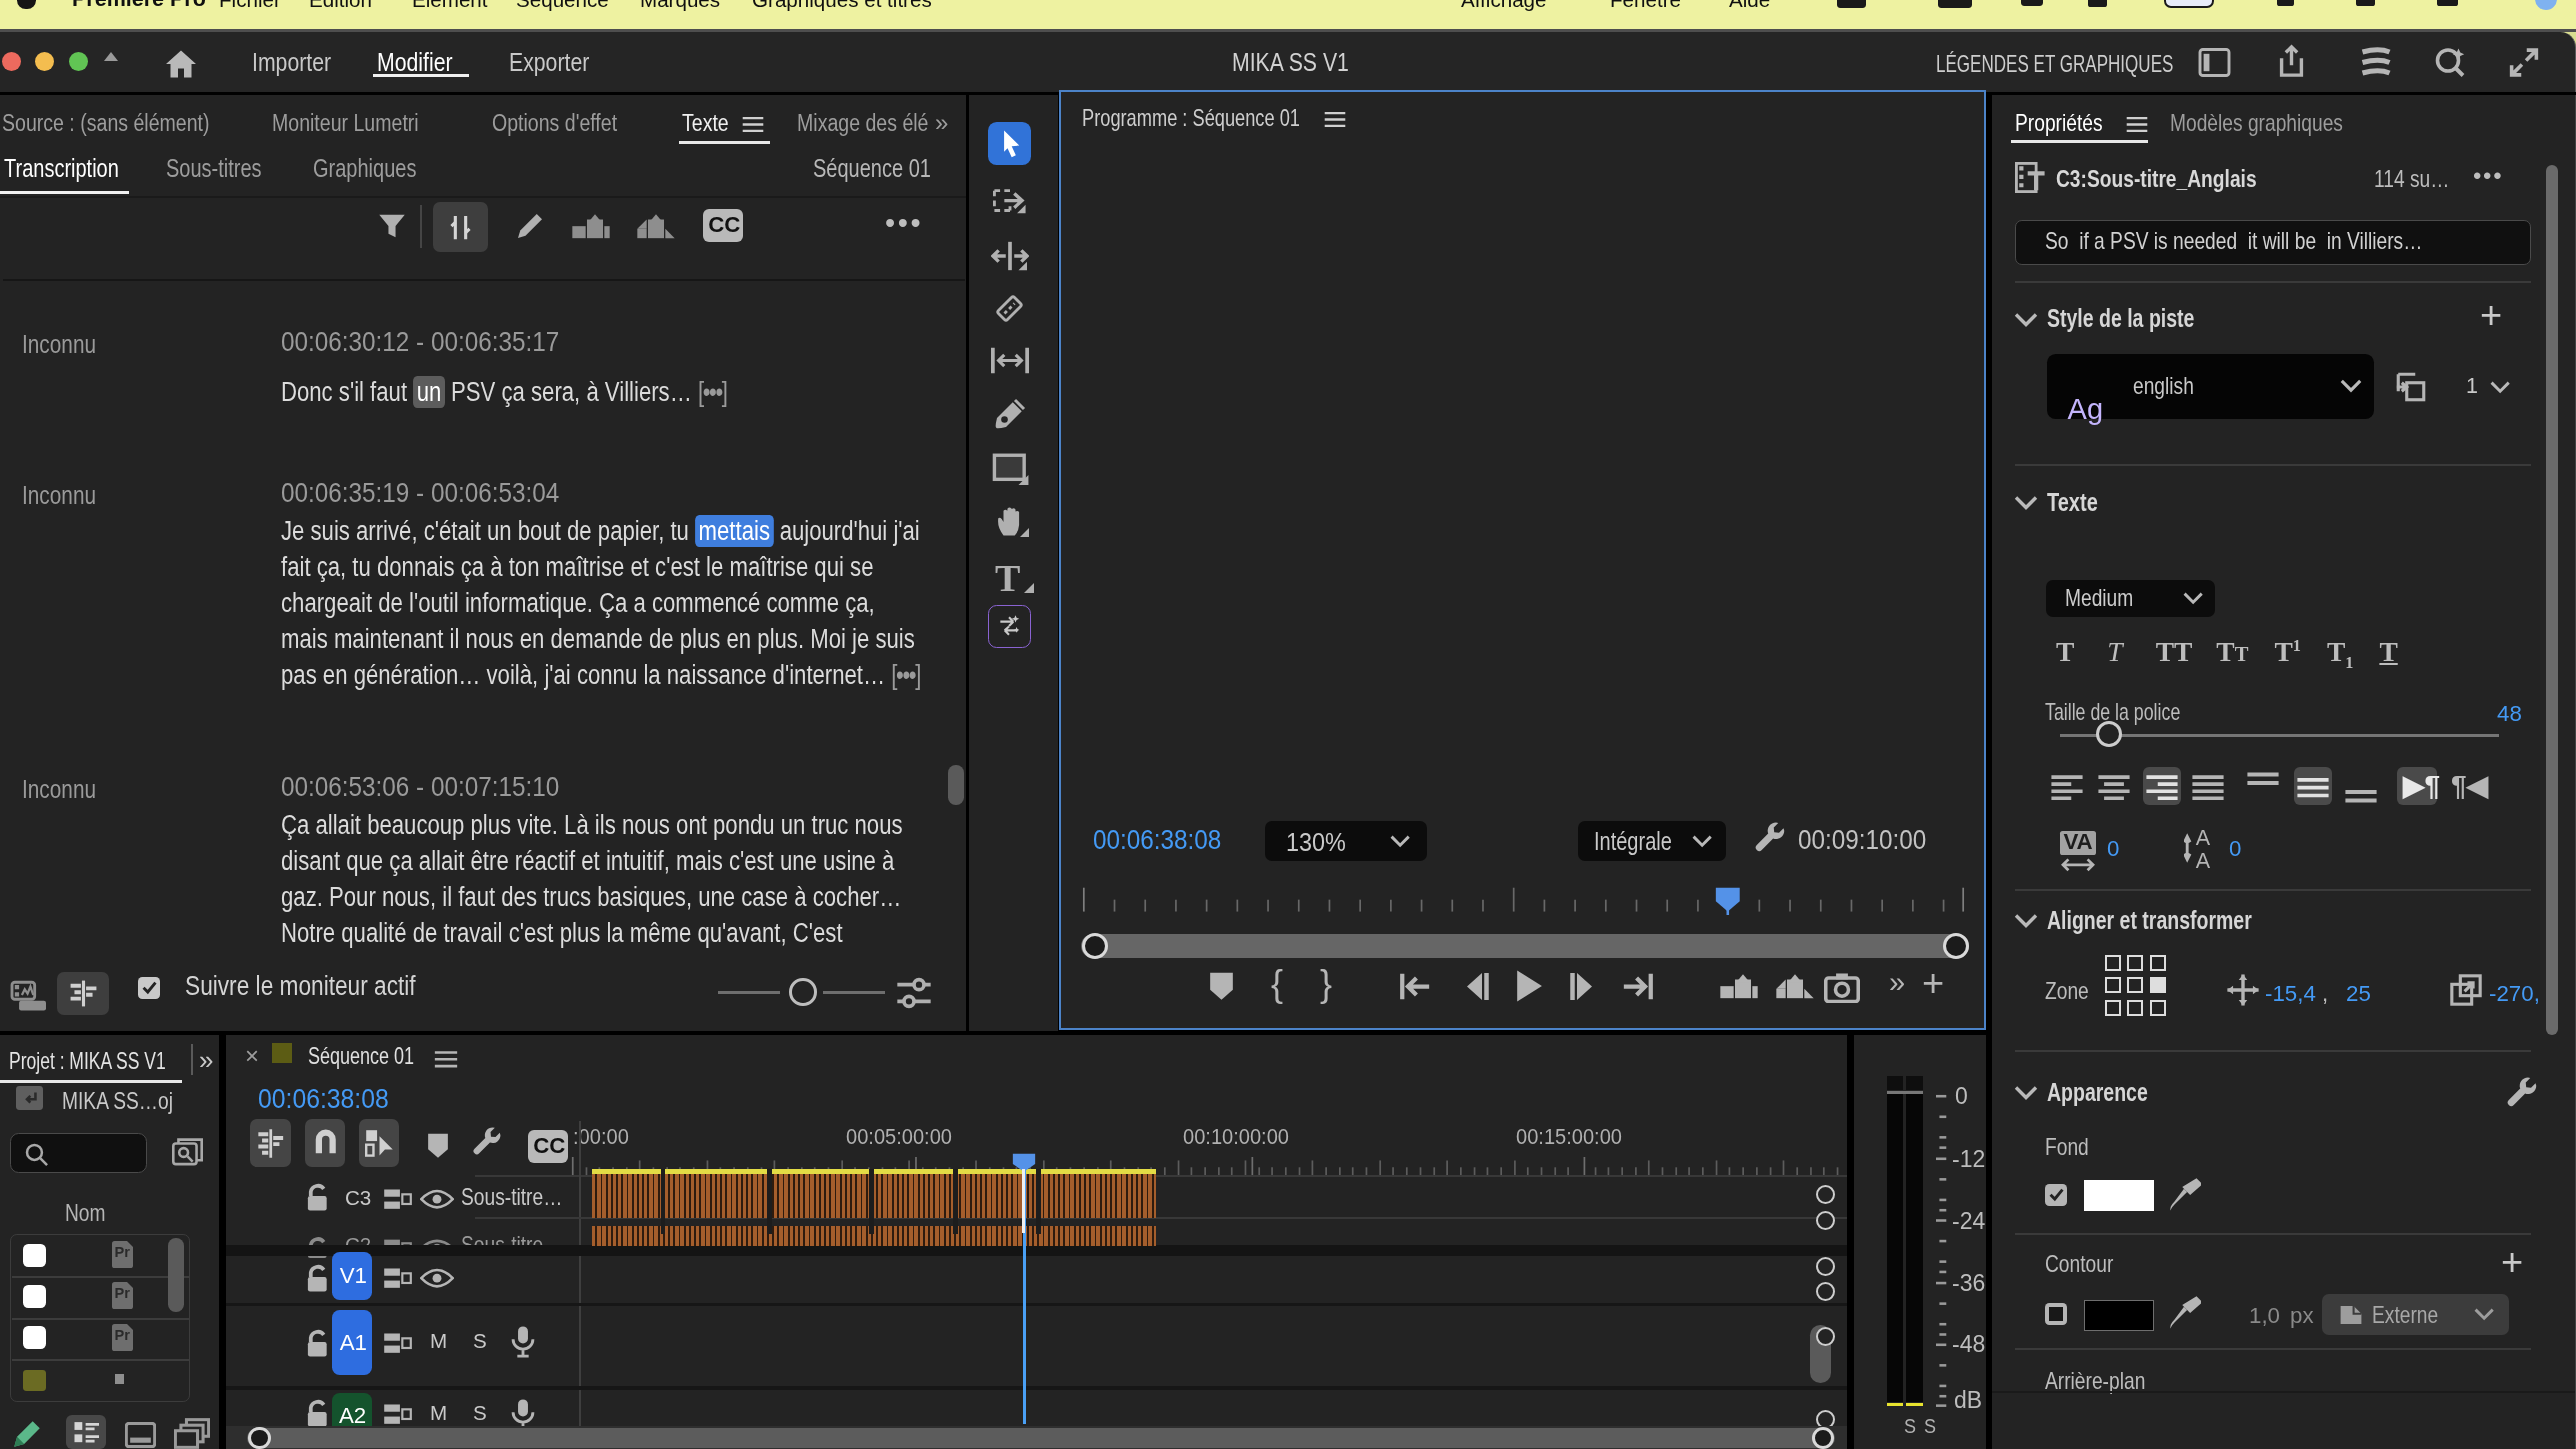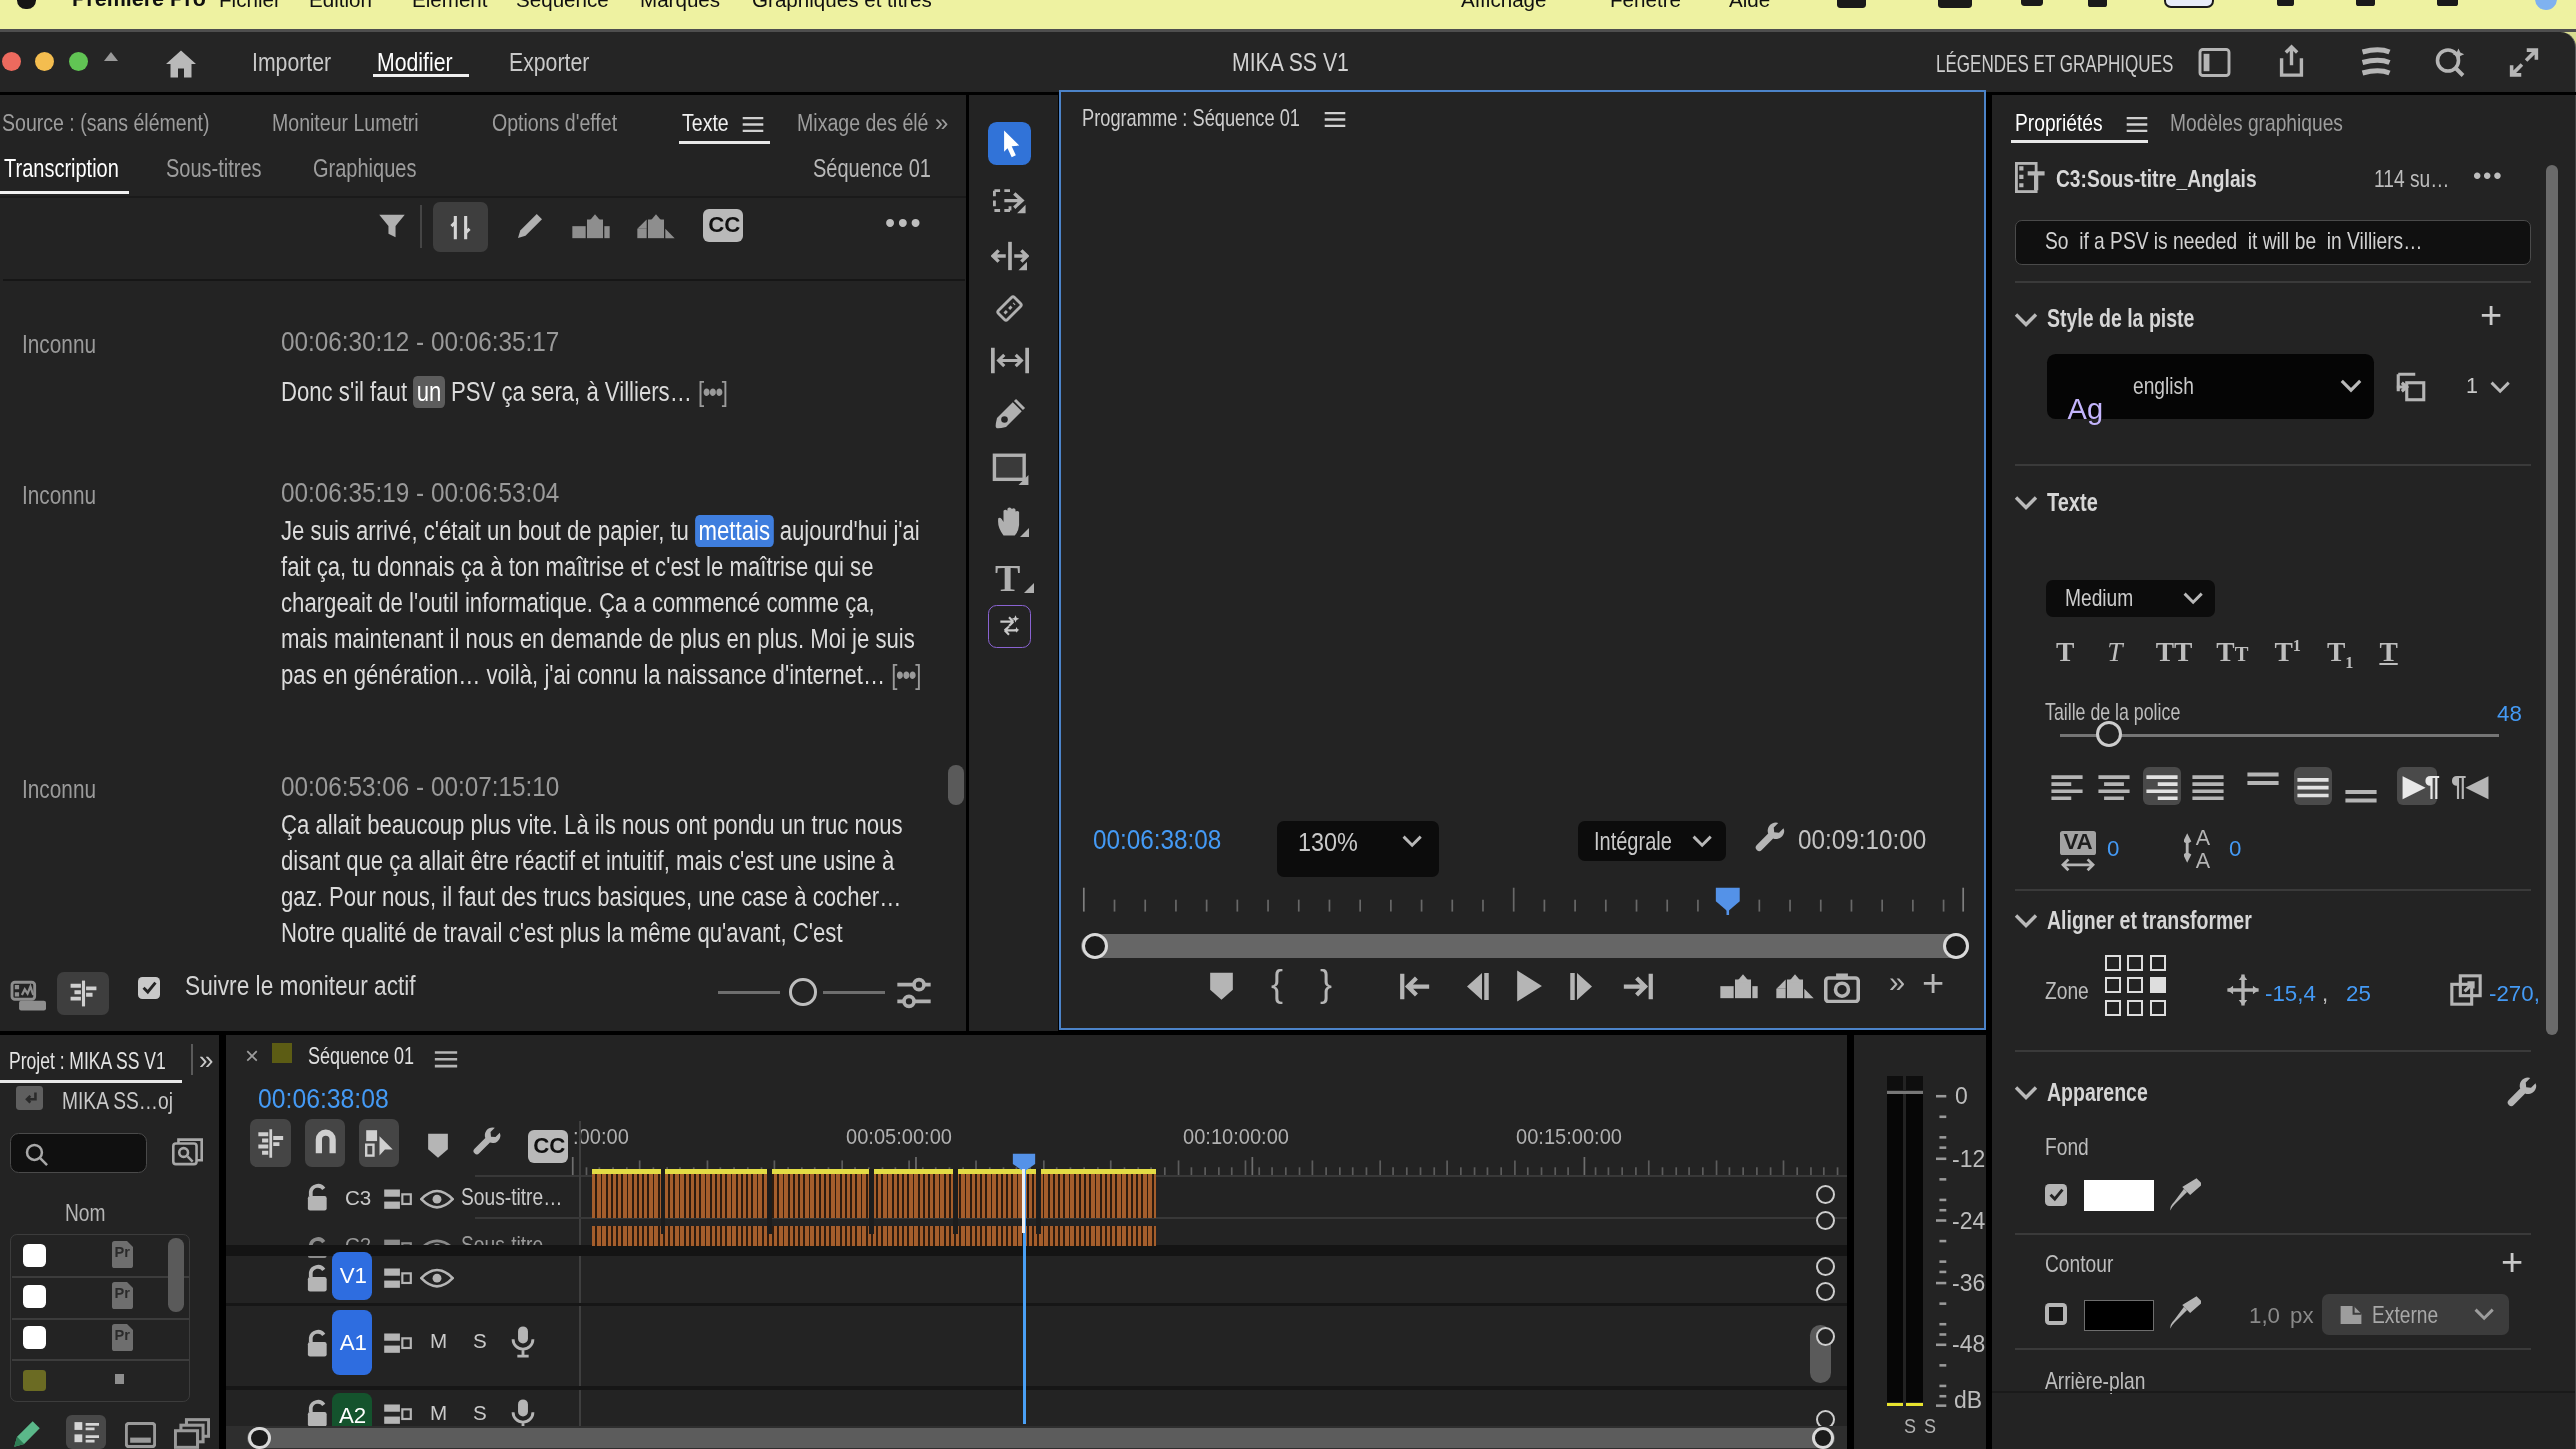--- a/index.html
+++ b/index.html
@@ -243,21 +243,21 @@
 
 <div class="panel" id="monitor" style="left:1059px;top:90px;width:927px;height:940px;border:2.6px solid #4c83c8;background:#232323;">
 
   <div class="abs" style="left:20.6px;top:12px;font-size:24px;color:#cecece;transform-origin:0 50%;transform:scaleX(.76);">Programme : Séquence 01</div>
   <svg class="abs" style="left:262px;top:18px;" width="24" height="19" viewBox="0 0 30 24">
     <path d="M2 4 H28 M2 12 H28 M2 20 H28" stroke="#cfcfcf" stroke-width="3"></path>
   </svg>
 
 
   <div class="abs" style="left:32px;top:733px;font-size:27px;color:#449af5;transform-origin:0 50%;transform:scaleX(.9);">00:06:38:08</div>
-  <div class="abs ddl" style="left:216px;top:729px;width:162px;height:56px;">
+  <div class="abs ddl" style="left:204px;top:729px;width:162px;height:40px;">
     <div class="abs" style="left:20.6px;top:6px;font-size:26px;color:#c9c9c9;transform-origin:0 50%;transform:scaleX(.9);">130%</div>
     <svg class="abs" style="left:124px;top:13px;" width="22.3" height="15.5" viewBox="0 0 26 18">
           <path d="M3 3 L13 13 L23 3" stroke="#b9b9b9" stroke-width="3.4" fill="none"></path>
         </svg>
   </div>
   <div class="abs ddl" style="left:517px;top:729px;width:148px;height:40px;">
     <div class="abs" style="left:15.5px;top:6px;font-size:25px;color:#c9c9c9;transform-origin:0 50%;transform:scaleX(.8);">Intégrale</div>
     <svg class="abs" style="left:113px;top:13px;" width="22.3" height="15.5" viewBox="0 0 26 18">
           <path d="M3 3 L13 13 L23 3" stroke="#b9b9b9" stroke-width="3.4" fill="none"></path>
         </svg>

